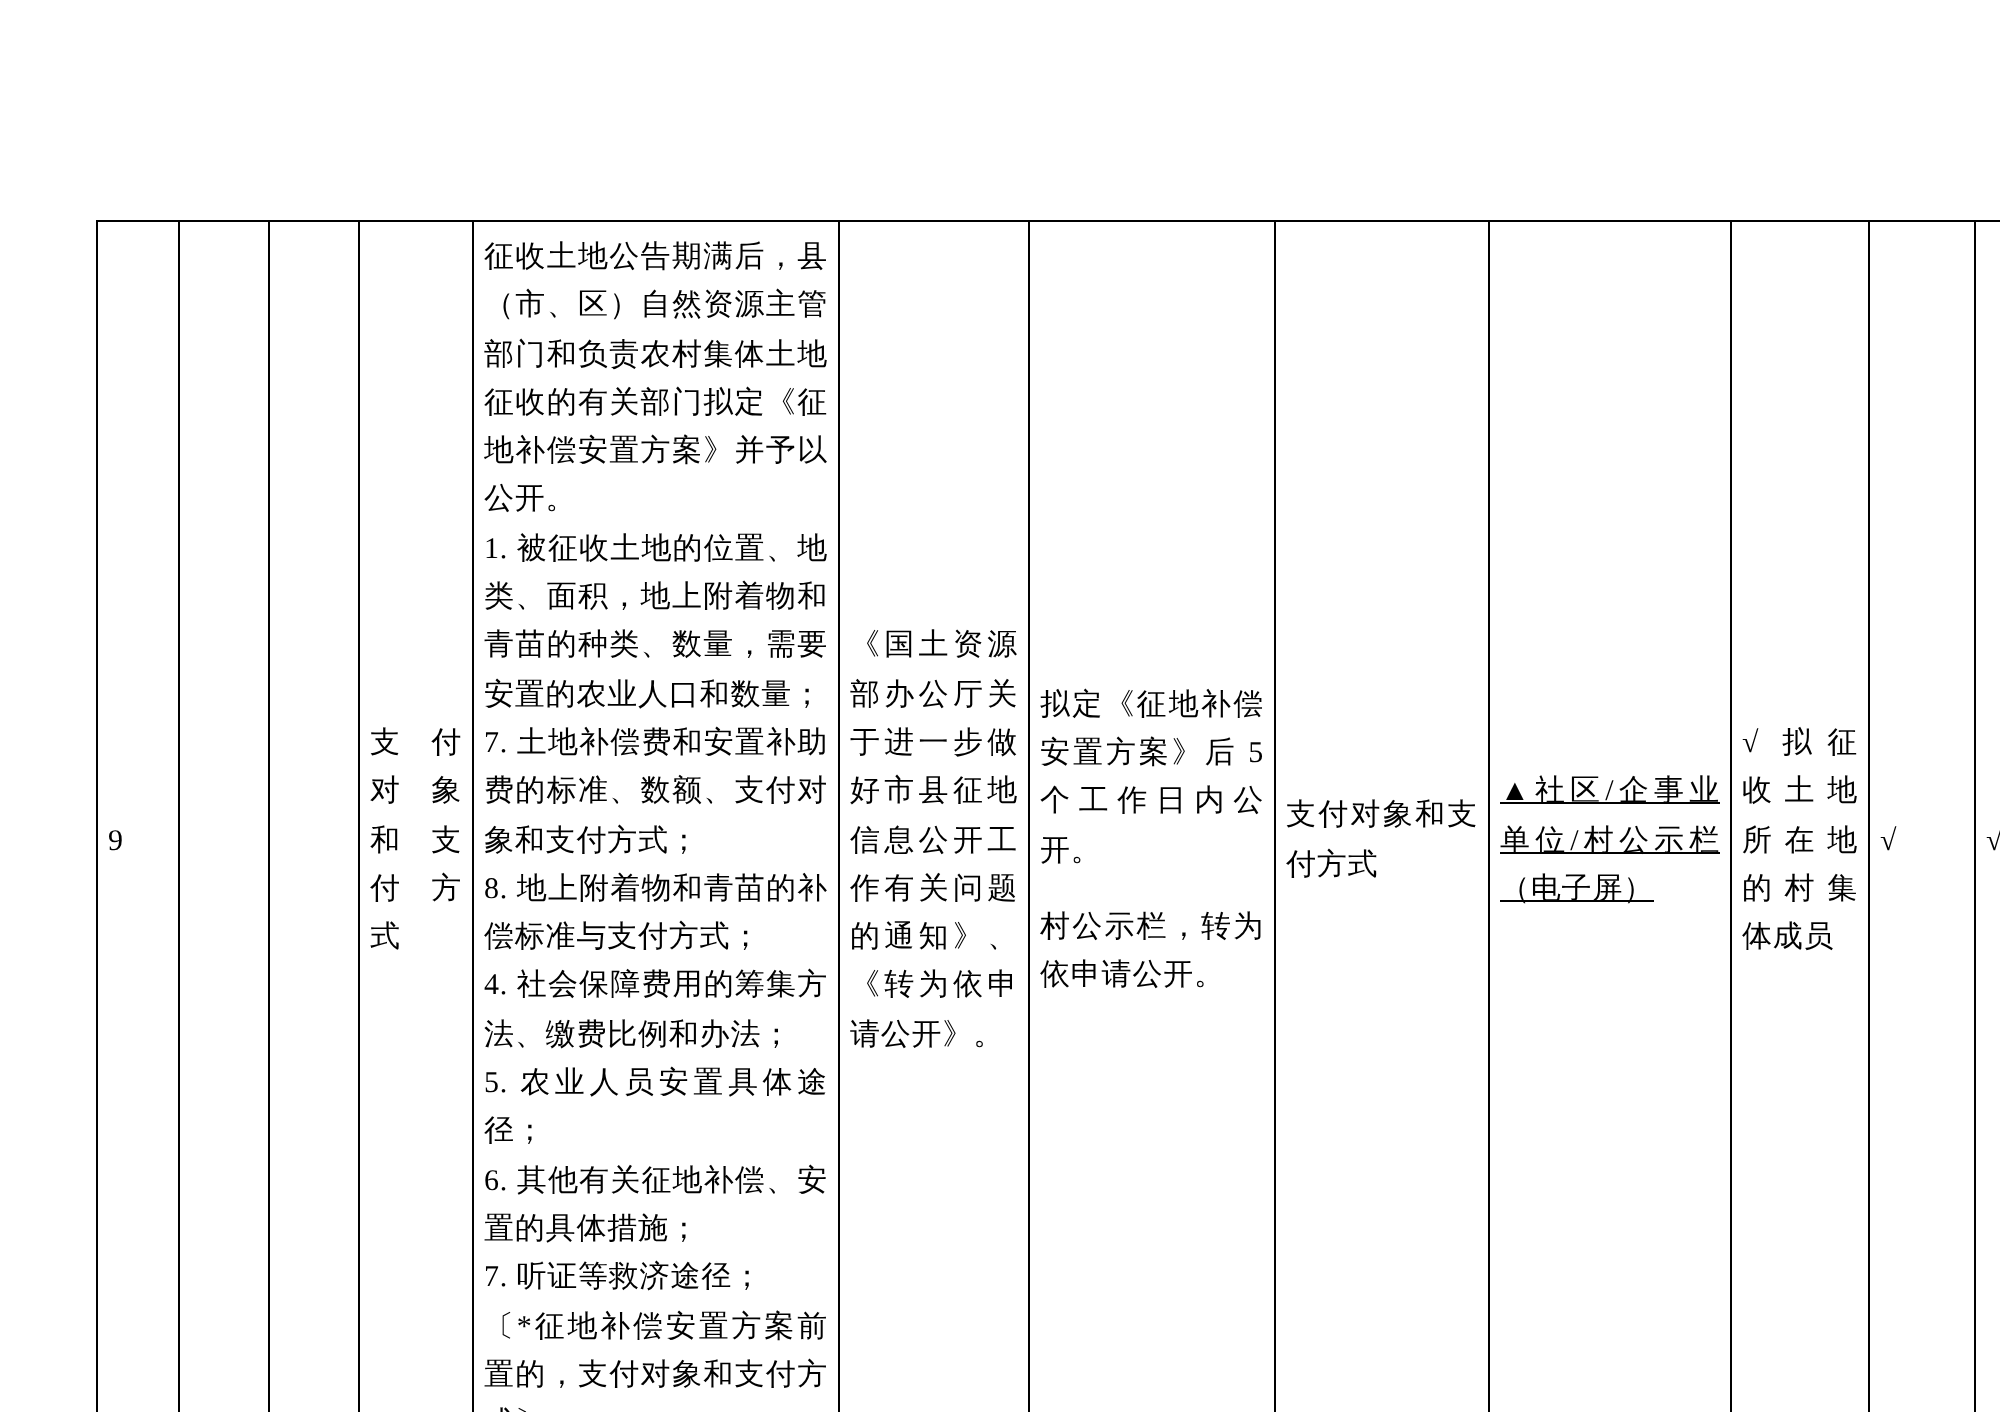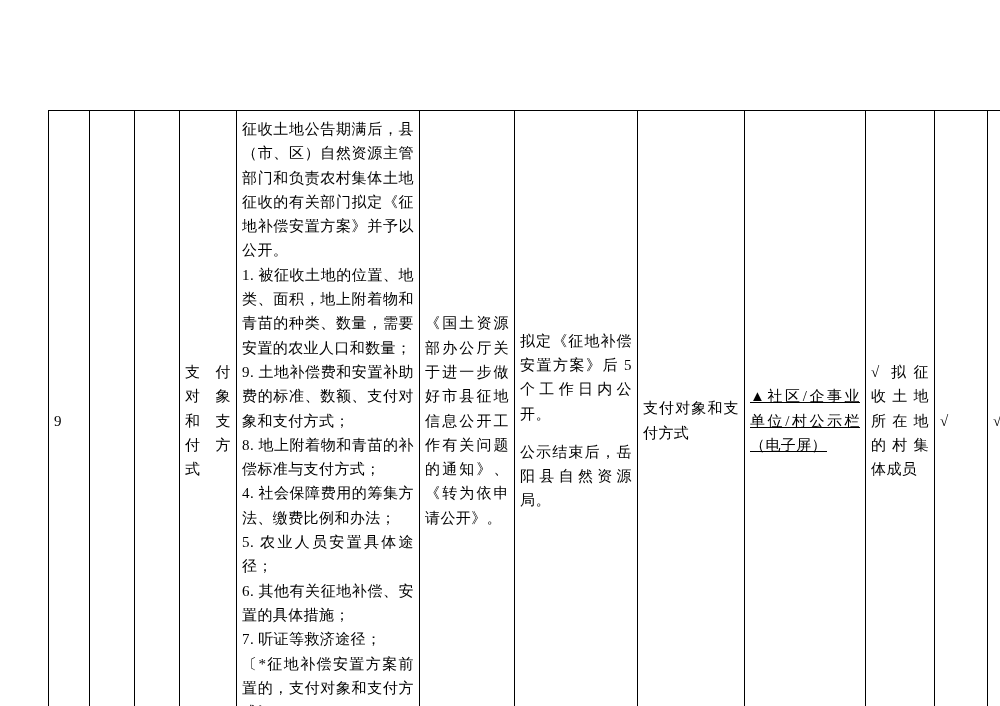--- a/index.html
+++ b/index.html
@@ -76,32 +76,32 @@
   <table class="doc-table">
     <tbody>
       <tr class="tall">
         <td class="c-index">9</td>
         <td class="c-blank1"></td>
         <td class="c-blank2"></td>
         <td class="c-name">支付对象和支付方式</td>
         <td class="c-content">
           <p class="content-p">征收土地公告期满后，县（市、区）自然资源主管部门和负责农村集体土地征收的有关部门拟定《征地补偿安置方案》并予以公开。</p>
           <p class="content-p">1. 被征收土地的位置、地类、面积，地上附着物和青苗的种类、数量，需要安置的农业人口和数量；</p>
-          <p class="content-p">9. 土地补偿费和安置补助费的标准、数额、支付对象和支付方式；</p>
+          <p class="content-p">7. 土地补偿费和安置补助费的标准、数额、支付对象和支付方式；</p>
           <p class="content-p">8. 地上附着物和青苗的补偿标准与支付方式；</p>
           <p class="content-p">4. 社会保障费用的筹集方法、缴费比例和办法；</p>
           <p class="content-p">5. 农业人员安置具体途径；</p>
           <p class="content-p">6. 其他有关征地补偿、安置的具体措施；</p>
           <p class="content-p">7. 听证等救济途径；</p>
           <p class="content-p">〔*征地补偿安置方案前置的，支付对象和支付方式〕。</p>
         </td>
         <td class="c-basis">《国土资源部办公厅关于进一步做好市县征地信息公开工作有关问题的通知》、《转为依申请公开》。</td>
         <td class="c-time">
           <p class="time-p">拟定《征地补偿安置方案》后 5 个工作日内公开。</p>
-          <p class="time-p">公示结束后，岳阳县自然资源局。</p>
+          <p class="time-p">村公示栏，转为依申请公开。</p>
         </td>
         <td class="c-subject">支付对象和支付方式</td>
         <td class="c-channel">▲社区/企事业单位/村公示栏（电子屏）</td>
         <td class="c-object">√ 拟征收土地所在地的村集体成员</td>
         <td class="c-mark1 mark">√</td>
         <td class="c-mark2 mark">√</td>
 
       </tr>
     </tbody>
   </table>

